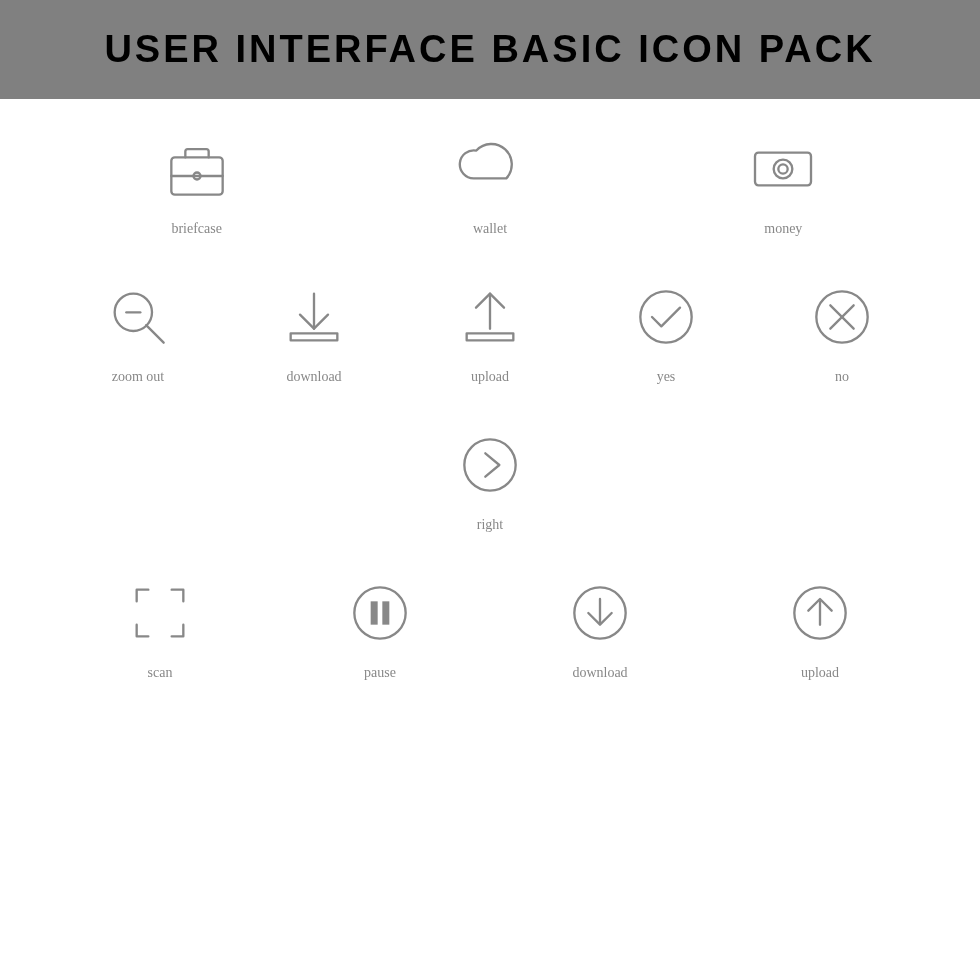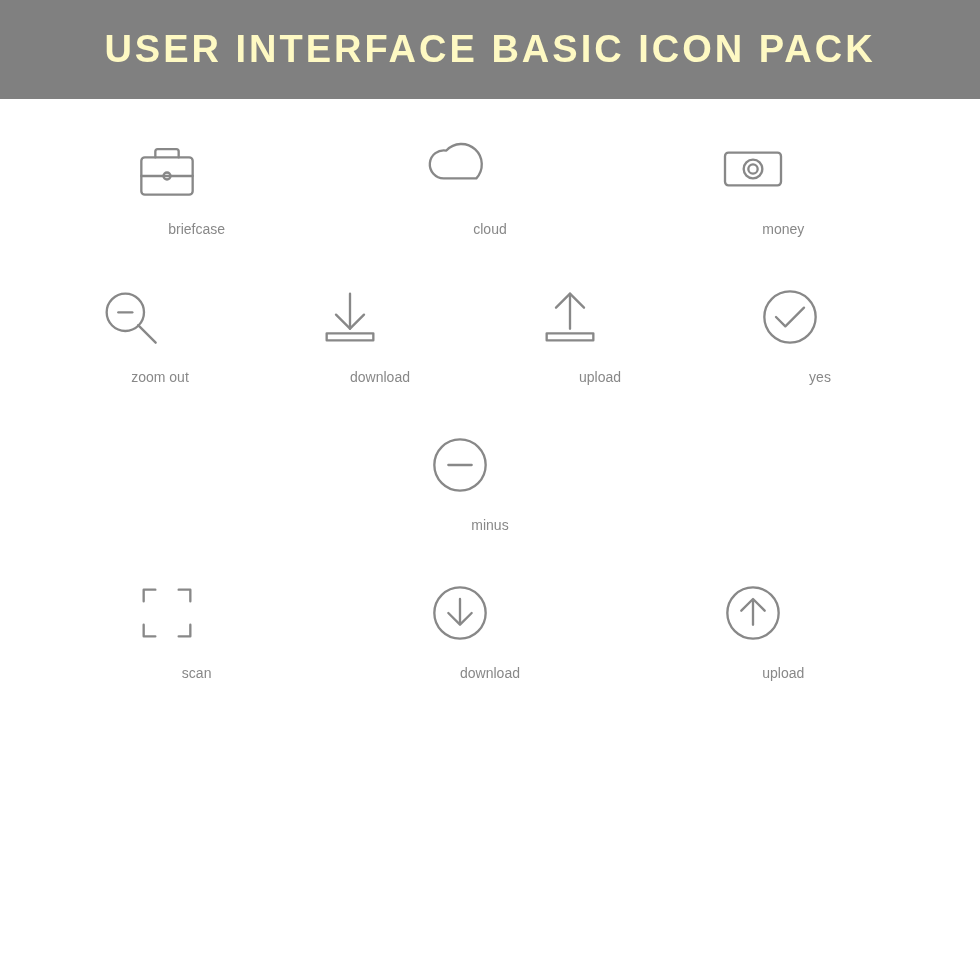--- a/index.html
+++ b/index.html
@@ -12,21 +12,21 @@
     }
 
     .header {
       background: #808080;
       width: 100%;
       padding: 28px 0;
       text-align: center;
     }
 
     .header h1 {
-      color: #fef9c3;
+      color: #000000;
       font-size: 38px;
       font-weight: 900;
       letter-spacing: 3px;
       text-transform: uppercase;
     }
 
     .icon-grid-container {
       padding: 30px 50px;
       background: #ffffff;
     }
@@ -34,21 +34,23 @@
     .icon-row {
       display: flex;
       justify-content: space-around;
       align-items: flex-end;
       margin-bottom: 40px;
     }
 
     .icon-item {
       display: flex;
       flex-direction: column;
+      align-items: center;
       width: 140px;
+      font-family: Liberation Serif, serif;
     }
 
     .icon-svg {
       width: 80px;
       height: 80px;
       display: flex;
       align-items: center;
       justify-content: center;
       margin-bottom: 8px;
     }
@@ -92,21 +94,21 @@
       </div>
       <span class="icon-label">briefcase</span>
     </div>
 
     <div class="icon-item">
       <div class="icon-svg">
         <svg viewBox="0 0 60 60" width="70" height="70">
           <path d="M44 38H16a12 12 0 1 1 2.3-23.8A14 14 0 1 1 44 38z"></path>
         </svg>
       </div>
-      <span class="icon-label">cloud</span>
+      <span class="icon-label">wallet</span>
     </div>
 
 
     <div class="icon-item">
       <div class="icon-svg">
         <svg viewBox="0 0 60 60" width="70" height="70">
           <rect x="6" y="16" width="48" height="28" rx="3"></rect>
           <circle cx="30" cy="30" r="8"></circle>
           <circle cx="30" cy="30" r="4"></circle>
         </svg>
@@ -155,56 +157,76 @@
     <div class="icon-item">
       <div class="icon-svg">
         <svg viewBox="0 0 60 60" width="70" height="70">
           <circle cx="30" cy="30" r="22"></circle>
           <polyline points="18,30 26,38 42,22"></polyline>
         </svg>
       </div>
       <span class="icon-label">yes</span>
     </div>
 
-
-  </div>
-
-  <div class="icon-row">
-
-
-    <div class="icon-item">
-      <div class="icon-svg">
-        <svg viewBox="0 0 60 60" width="70" height="70">
-          <circle cx="30" cy="30" r="22"></circle>
-          <line x1="20" y1="30" x2="40" y2="30"></line>
-        </svg>
-      </div>
-      <span class="icon-label">minus</span>
-    </div>
-
-
+    <div class="icon-item">
+      <div class="icon-svg">
+        <svg viewBox="0 0 60 60" width="70" height="70">
+          <circle cx="30" cy="30" r="22"></circle>
+          <line x1="20" y1="20" x2="40" y2="40"></line>
+          <line x1="40" y1="20" x2="20" y2="40"></line>
+        </svg>
+      </div>
+      <span class="icon-label">no</span>
+    </div>
+
+  </div>
+
+  <div class="icon-row">
+
+
+
+
+    <div class="icon-item">
+      <div class="icon-svg">
+        <svg viewBox="0 0 60 60" width="70" height="70">
+          <circle cx="30" cy="30" r="22"></circle>
+          <polyline points="26,20 38,30 26,40"></polyline>
+        </svg>
+      </div>
+      <span class="icon-label">right</span>
+    </div>
 
 
   </div>
 
   <div class="icon-row">
 
     <div class="icon-item">
       <div class="icon-svg">
         <svg viewBox="0 0 60 60" width="70" height="70">
           <polyline points="10,20 10,10 20,10"></polyline>
           <polyline points="40,10 50,10 50,20"></polyline>
           <polyline points="50,40 50,50 40,50"></polyline>
           <polyline points="20,50 10,50 10,40"></polyline>
         </svg>
       </div>
       <span class="icon-label">scan</span>
     </div>
 
 
+    <div class="icon-item">
+      <div class="icon-svg">
+        <svg viewBox="0 0 60 60" width="70" height="70">
+          <circle cx="30" cy="30" r="22"></circle>
+          <rect x="22" y="20" width="6" height="20" fill="#888888" stroke="none"></rect>
+          <rect x="32" y="20" width="6" height="20" fill="#888888" stroke="none"></rect>
+        </svg>
+      </div>
+      <span class="icon-label">pause</span>
+    </div>
 
     <div class="icon-item">
       <div class="icon-svg">
         <svg viewBox="0 0 60 60" width="70" height="70">
           <circle cx="30" cy="30" r="22"></circle>
           <line x1="30" y1="18" x2="30" y2="38"></line>
           <polyline points="20,30 30,40 40,30"></polyline>
         </svg>
       </div>
       <span class="icon-label">download</span>

